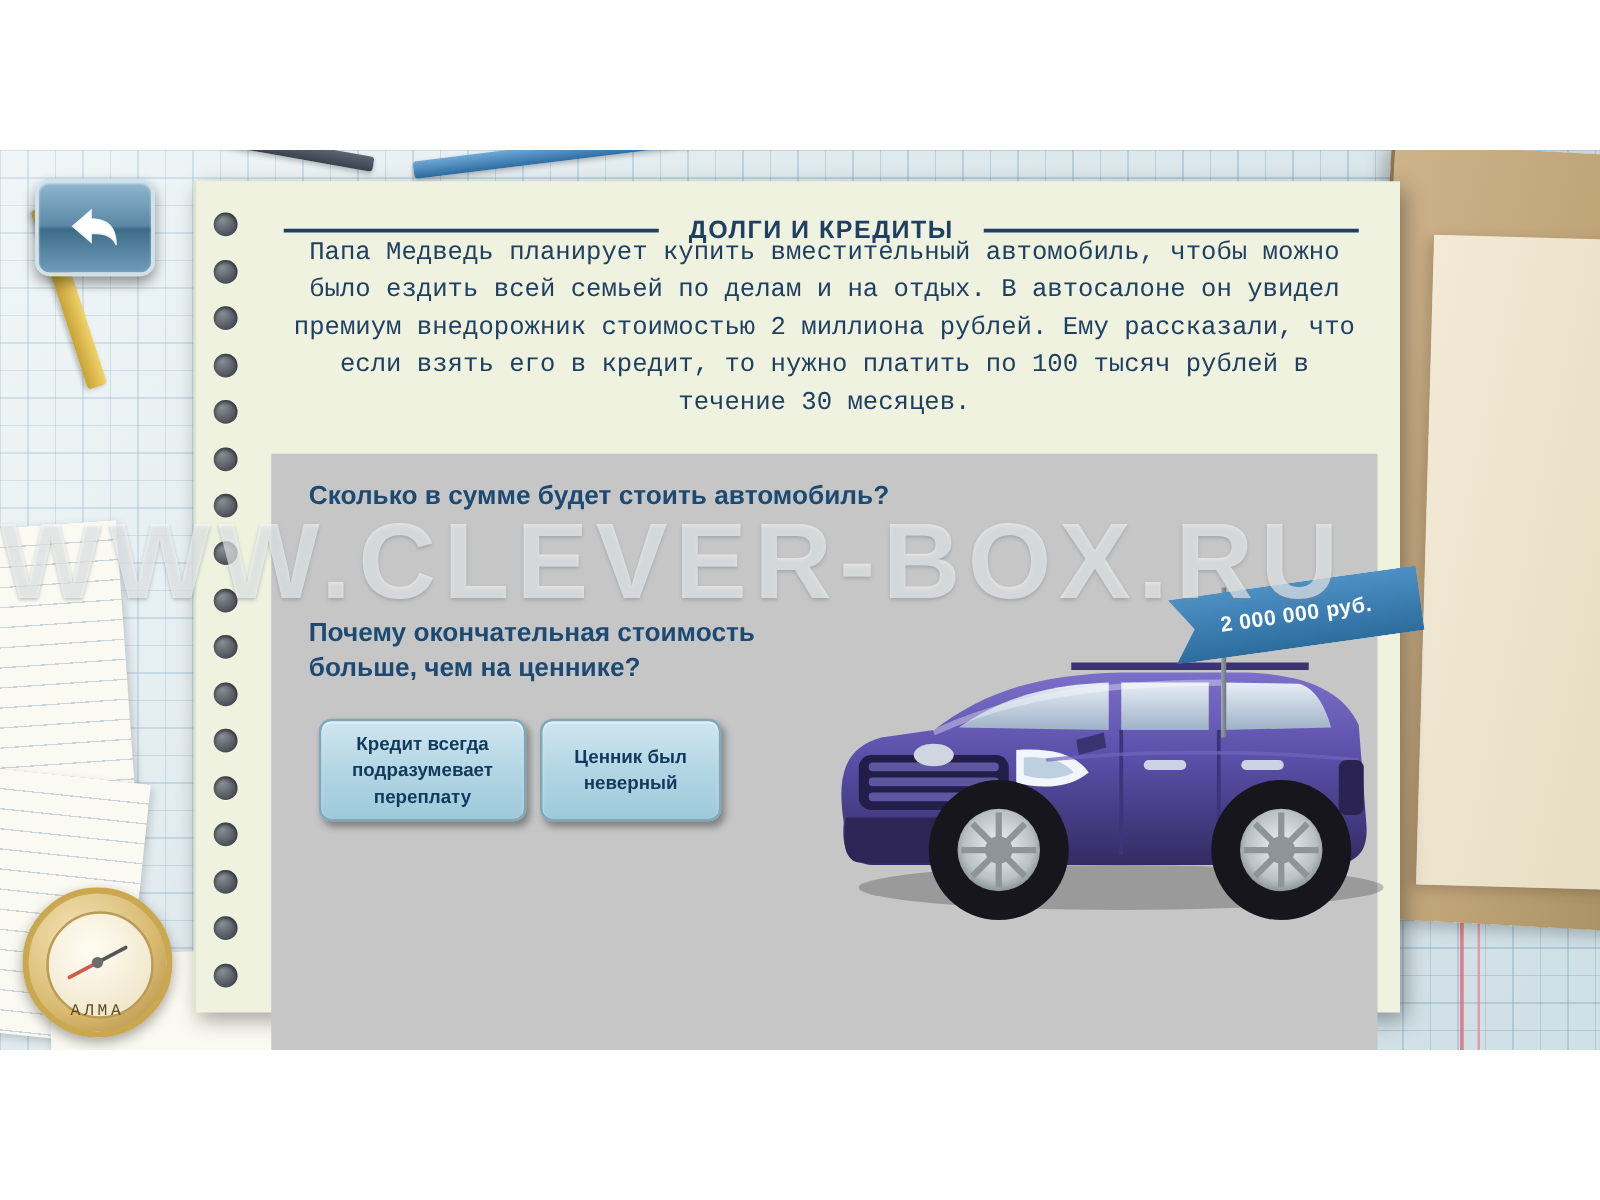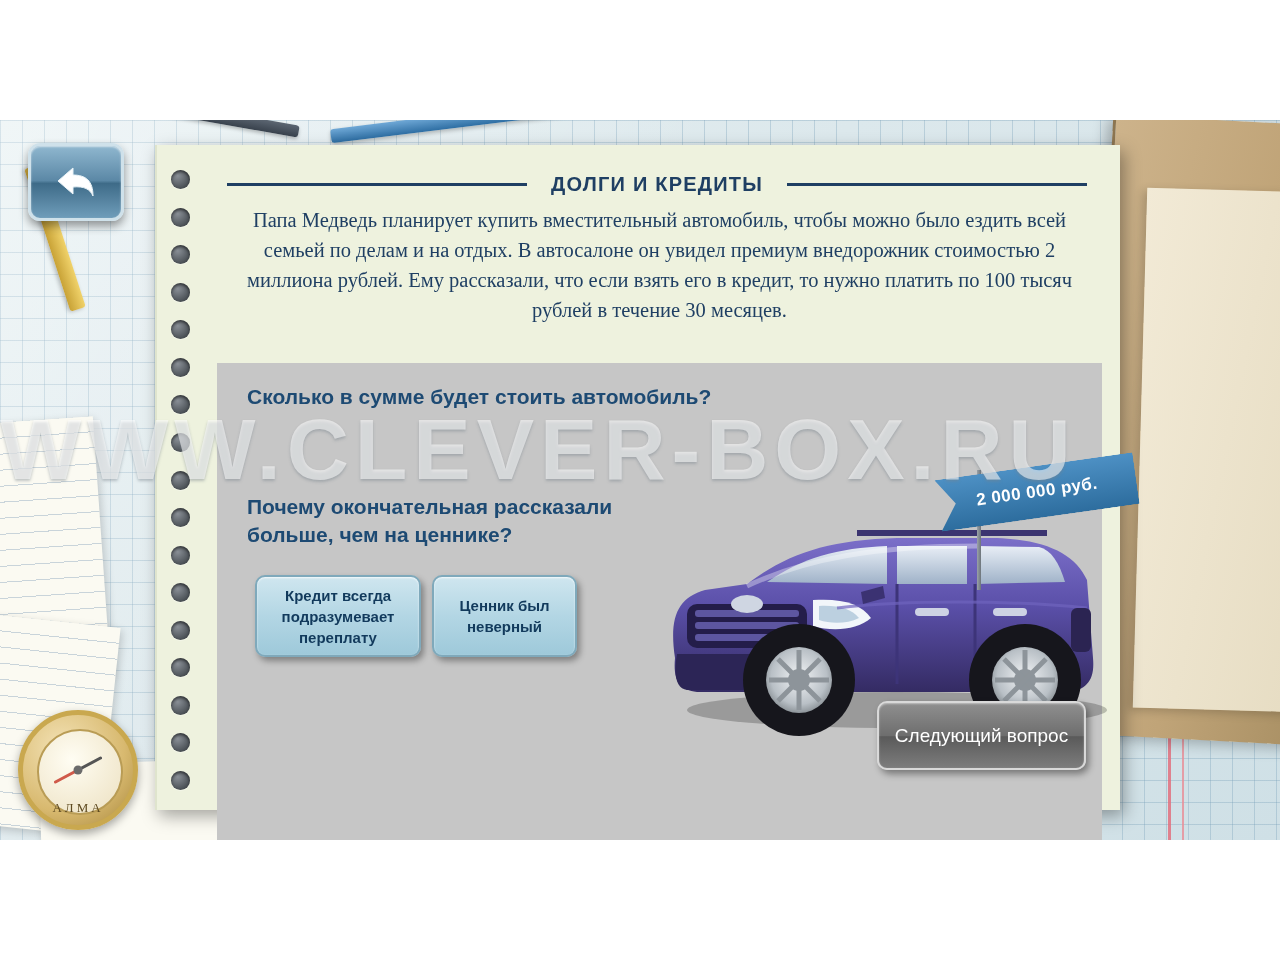--- a/index.html
+++ b/index.html
@@ -131,21 +131,21 @@
     background: linear-gradient(to right, #d05a4a 0 50%, #555 50% 100%);
     transform: translate(-50%,-50%) rotate(-28deg);
     border-radius: 2px;
   }
   .compass-hub {
     position: absolute; left: 50%; top: 50%; width: 9px; height: 9px; border-radius: 50%;
     background: #6b6b6b; transform: translate(-50%,-50%);
   }
   .compass-label {
     position: relative; z-index: 3; font-size: 13px; letter-spacing: 3px;
-    color: #5e4a20; padding-bottom: 9px; font-family: Liberation Serif, serif;
+    color: #5e4a20; padding-bottom: 9px; font-family: Liberation Mono, monospace;
   }
 
   
   .back-btn {
     position: absolute; left: 28px; top: 143px; width: 90px; height: 72px;
     border-radius: 12px;
     background: linear-gradient(to bottom, #8fb7cf 0%, #5b88a6 48%, #3e6b88 52%, #6f9dba 100%);
     border: 3px solid #cfe1ea;
     box-shadow: 0 5px 10px rgba(0,0,0,0.4), inset 0 1px 2px rgba(255,255,255,0.6);
     z-index: 50;
@@ -183,25 +183,25 @@
     display: flex; align-items: center; gap: 24px;
   }
   .title-rule { flex: 1; height: 3px; background: #1f3f63; }
   .title-text {
     font-family: "Liberation Sans", sans-serif;
     font-weight: bold; font-size: 20px; letter-spacing: 1.2px;
     color: #1f3f63; white-space: nowrap;
   }
 
   .story {
-    position: absolute; left: 72px; top: 60px; width: 865px;
+    position: absolute; left: 72px; top: 43px; width: 865px;
     text-align: center;
     font-size: 20.5px; line-height: 30px;
     color: #1f3f63;
-    font-family: Liberation Serif, serif;
+    font-family: Liberation Mono, monospace;
   }
 
   .panel {
     position: absolute; left: 62px; top: 218px; width: 885px; height: 525px;
     background: #c6c6c6;
   }
   .panel-q {
     position: absolute; left: 30px; top: 22px;
     font-size: 21px; font-weight: bold; color: #1d4a73;
     font-family: "Liberation Sans", sans-serif;
@@ -344,21 +344,21 @@
       <div class="title-rule"></div>
     </div>
 
     <div class="story">Папа Медведь планирует купить вместительный автомобиль, чтобы можно было ездить всей семьей по делам и на отдых. В автосалоне он увидел премиум внедорожник стоимостью 2 миллиона рублей. Ему рассказали, что если взять его в кредит, то нужно платить по 100 тысяч рублей в течение 30 месяцев.</div>
 
     <div class="panel">
 
       <div class="panel-q">Сколько в сумме будет стоить автомобиль?</div>
 
 
-      <div class="panel-q2">Почему окончательная рассказали больше, чем на ценнике?</div>
+      <div class="panel-q2">Почему окончательная стоимость больше, чем на ценнике?</div>
 
       <div class="opt o1">Кредит всегда подразумевает переплату</div>
       <div class="opt o2">Ценник был неверный</div>
 
       <div class="car-wrap">
 
         <div class="flag-pole"></div>
         <div class="flag">
           <span>2 000 000 руб.</span>
         </div>
@@ -430,21 +430,20 @@
             <line x1="357" y1="201" x2="399" y2="243"></line>
             <line x1="399" y1="201" x2="357" y2="243"></line>
           </g>
 
           <rect x="424" y="150" width="20" height="44" rx="6" fill="#2b2452"></rect>
 
           <path d="M100 128 C160 100 230 88 330 88" stroke="rgba(255,255,255,0.35)" stroke-width="5" fill="none"></path>
         </svg>
       </div>
 
-      <div class="next-btn">Следующий вопрос</div>
     </div>
   </div>
 
   <div class="watermark">WWW.CLEVER-BOX.RU</div>
 
   <div class="bar-top"></div>
   <div class="bar-bottom"></div>
 </div>
 
 </body></html>

